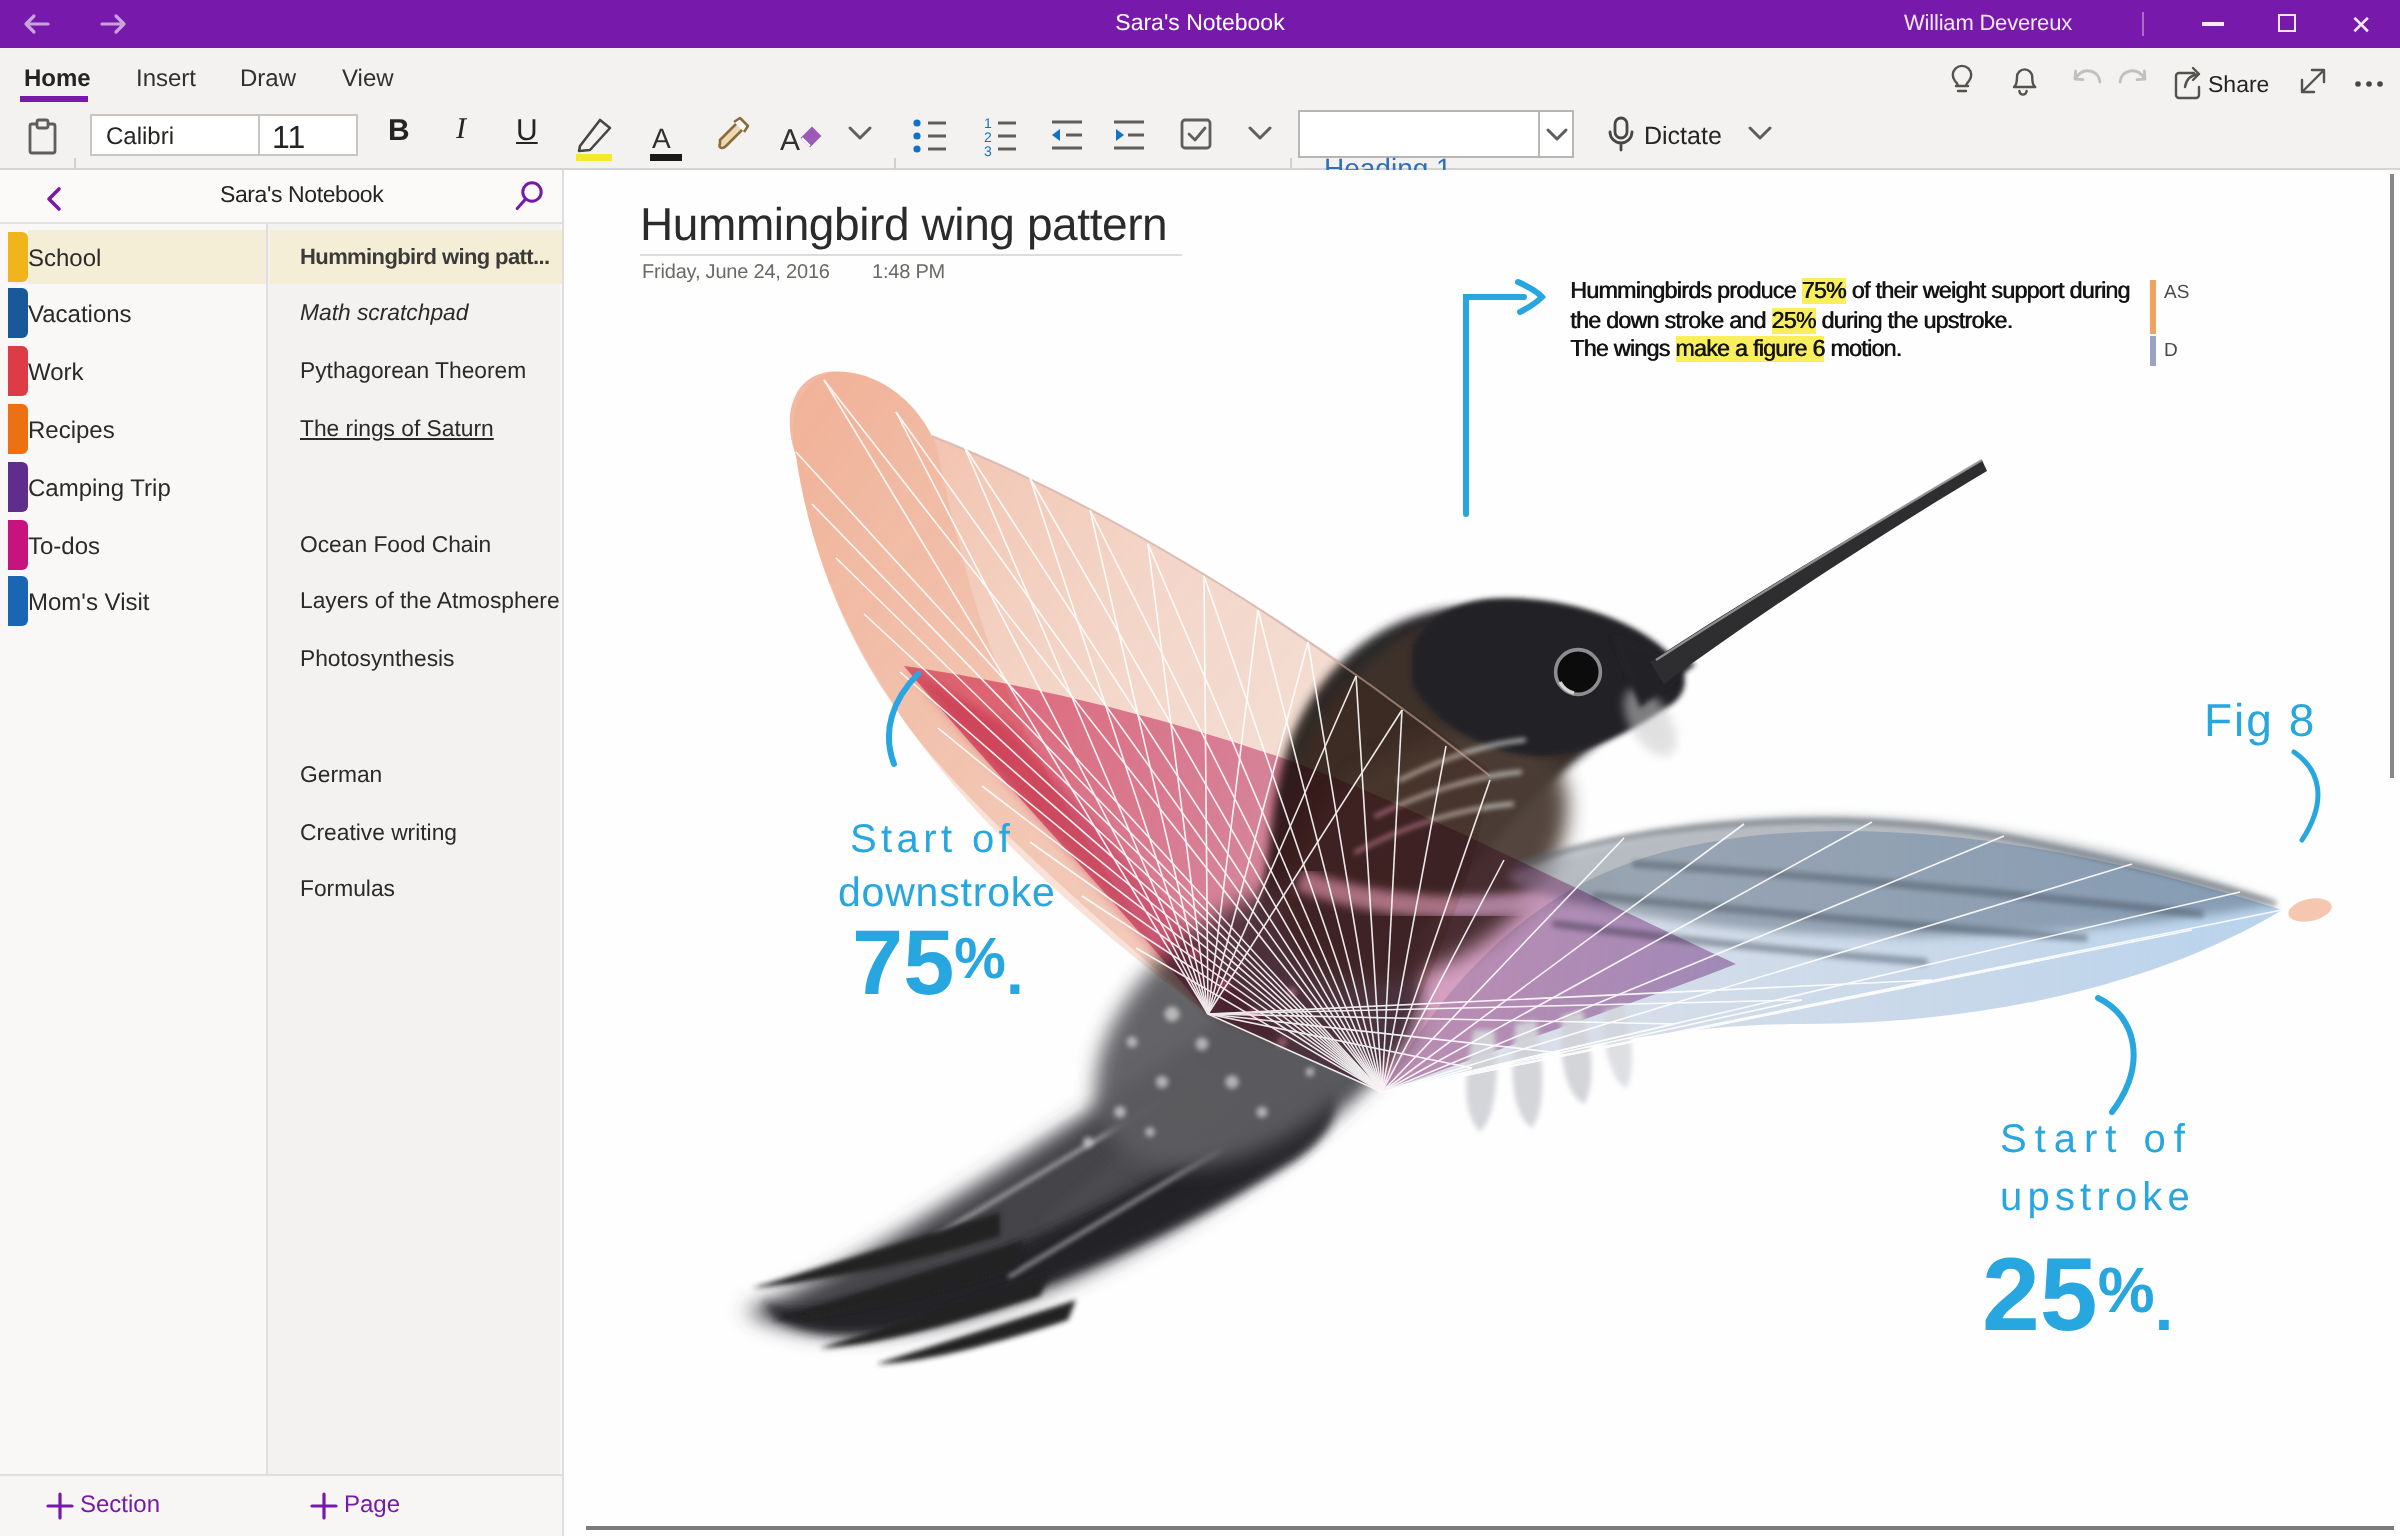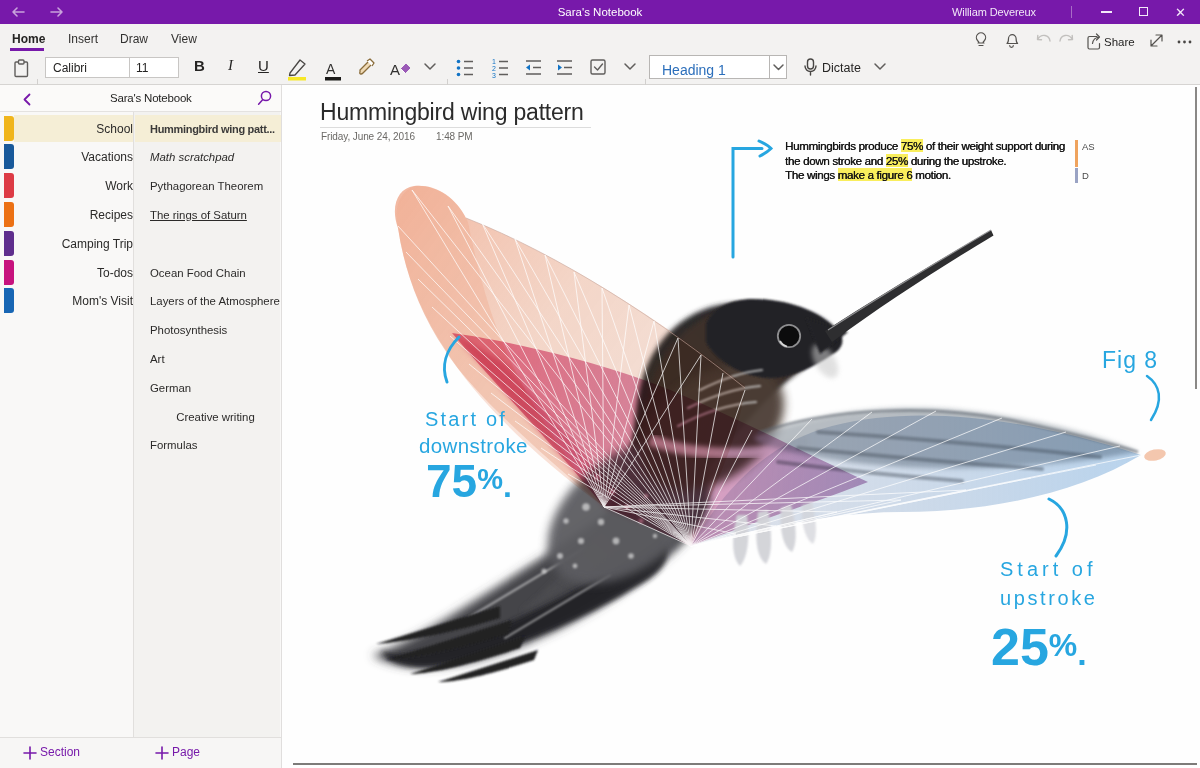--- a/index.html
+++ b/index.html
@@ -11,21 +11,21 @@
   #tb-center { position:absolute; left:0; top:5.5px; width:1200px; text-align:center; font-size:11.5px; color:#fff; }
   #tb-user { position:absolute; right:164px; top:6px; font-size:11px; letter-spacing:-0.1px; color:#f2e7f8; }
   
   #ribbon { position:absolute; left:0; top:24px; width:1200px; height:61px; background:#f3f2f1; border-bottom:1px solid #d6d4d2; }
   .tab { position:absolute; top:8px; font-size:12px; color:#323130; }
   
   #sidebar { position:absolute; left:0; top:85px; width:281px; height:683px; background:#f9f8f7; }
   #sb-head { position:absolute; left:0; top:0; width:281px; height:27px; background:#fbfaf9; border-bottom:1px solid #e4e2e0; }
   #pagecol { position:absolute; left:133px; top:27px; width:147px; height:625px; background:#f3f2f0; border-left:1px solid #e1dfdd; }
   #seccol  { position:absolute; left:0; top:27px; width:133px; height:625px; background:#f9f8f7; }
-  .secrow { position:absolute; left:0; width:133px; height:28.8px; font-size:12px; color:#2b2a29; line-height:28.8px; padding-left:24px;text-align:right; }
+  .secrow { position:absolute; left:0; width:133px; height:28.8px; font-size:12px; color:#2b2a29; line-height:28.8px; padding-left:14px; }
   .pagerow { position:absolute; left:0; width:147px; height:28.8px; font-size:11.4px; color:#2b2a29; line-height:28.8px; padding-left:16px; white-space:nowrap; overflow:hidden;}
   .tabc { position:absolute; left:4px; width:10px; height:25px; border-radius:0 3px 3px 0; }
   #sb-bottom { position:absolute; left:0; top:652px; width:281px; height:31px; border-top:1px solid #e1dfdd; background:#f7f6f5; }
   .newbtn { position:absolute; top:7px; color:#7719aa; font-size:12px; }
   
   #content { position:absolute; left:281px; top:85px; width:919px; height:683px; background:#fefefe; border-left:1px solid #e0dedd; }
   #ptitle { position:absolute; left:38px; top:14px; font-size:23px; font-weight:400; color:#2b2b2b; letter-spacing:-0.2px;}
   #ptitle-line { position:absolute; left:38px; top:42px; width:271px; height:1px; background:#dcdcdc; }
   #pdate { position:absolute; left:39px; top:46px; width:220px; white-space:nowrap; font-size:10px; letter-spacing:-0.1px; color:#6b6966; }
   #note { position:absolute; left:503px; top:54px; width:330px; font-size:11.6px; line-height:14.6px; font-weight:400; letter-spacing:-0.35px; color:#141414; white-space:nowrap; text-shadow:0.35px 0 0 #141414; }
@@ -52,50 +52,49 @@
   <div class="abs" style="left:10px;top:24px;width:34px;height:3px;background:#7719aa;"></div>
   <span class="tab" style="left:68px;">Insert</span>
   <span class="tab" style="left:120px;">Draw</span>
   <span class="tab" style="left:171px;">View</span>
 
   <div class="sep" style="left:37px;"></div>
 
   <div class="abs" style="left:45px;top:33px;width:134px;height:21px;background:#fff;border:1px solid #c8c6c4;"></div>
   <div class="abs" style="left:129px;top:33px;width:1px;height:21px;background:#c8c6c4;"></div>
   <span class="abs" style="left:53px;top:37px;font-size:12px;color:#252423;">Calibri</span>
-  <span class="abs" style="left:136px;top:37px;font-size:12px;color:#252423;">11</span>
+  <span class="abs" style="left:136px;top:37px;font-size:16px;color:#252423;">11</span>
   <span class="abs" style="left:194px;top:33px;font-size:15px;font-weight:700;color:#252423;">B</span>
   <span class="abs" style="left:228px;top:33px;font-size:15px;font-style:italic;font-family:'Liberation Serif',serif;color:#252423;">I</span>
   <span class="abs" style="left:258px;top:33px;font-size:15px;text-decoration:underline;color:#252423;">U</span>
   <div class="sep" style="left:447px;"></div>
   <div class="sep" style="left:645px;"></div>
 
   <div class="abs" style="left:649px;top:31px;width:138px;height:24px;background:#fff;border:1px solid #b8b6b4;"></div>
   <div class="abs" style="left:769px;top:31px;width:1px;height:24px;background:#b8b6b4;"></div>
-  <span class="abs" style="left:662px;top:38px;font-size:14px;color:#2c6fbb;">Heading 1</span>
+  <span class="abs" style="left:662px;top:52px;font-size:14px;color:#2c6fbb;">Heading 1</span>
   <span class="abs" style="left:822px;top:37px;font-size:12.5px;color:#252423;">Dictate</span>
 </div>
 
 <div id="sidebar">
   <div class="abs" style="left:0;top:27px;width:3.5px;height:625px;background:#eae8e5;"></div>
   <div id="sb-head">
     <span class="abs" style="left:110px;top:7px;font-size:11.5px;letter-spacing:-0.2px;color:#252423;">Sara's Notebook</span>
   </div>
   <div id="pagecol">
     <div class="abs" style="left:1px;top:2.5px;width:146px;height:27px;background:#f5eed6;"></div>
     <div class="pagerow" style="top:2.5px;font-weight:700;font-size:11px;letter-spacing:-0.3px;color:#3b3a39;">Hummingbird wing patt...</div>
     <div class="pagerow" style="top:31.3px;font-style:italic;">Math scratchpad</div>
     <div class="pagerow" style="top:60.1px;">Pythagorean Theorem</div>
     <div class="pagerow" style="top:88.9px;text-decoration:underline;">The rings of Saturn</div>
     <div class="pagerow" style="top:146.5px;">Ocean Food Chain</div>
     <div class="pagerow" style="top:175.3px;">Layers of the Atmosphere</div>
     <div class="pagerow" style="top:204.1px;">Photosynthesis</div>
-    <div class="pagerow" style="top:232.9px;">Art</div>
     <div class="pagerow" style="top:261.7px;">German</div>
-    <div class="pagerow" style="top:290.5px;text-align:center;">Creative writing</div>
+    <div class="pagerow" style="top:290.5px;">Creative writing</div>
     <div class="pagerow" style="top:319.3px;">Formulas</div>
   </div>
   <div id="seccol">
     <div class="abs" style="left:14px;top:2.5px;width:119px;height:27px;background:#f5eed6;"></div>
     <div class="secrow" style="top:2.5px;">School</div>
     <div class="secrow" style="top:31.3px;">Vacations</div>
     <div class="secrow" style="top:60.1px;">Work</div>
     <div class="secrow" style="top:88.9px;">Recipes</div>
     <div class="secrow" style="top:117.7px;">Camping Trip</div>
     <div class="secrow" style="top:146.5px;">To-dos</div>

